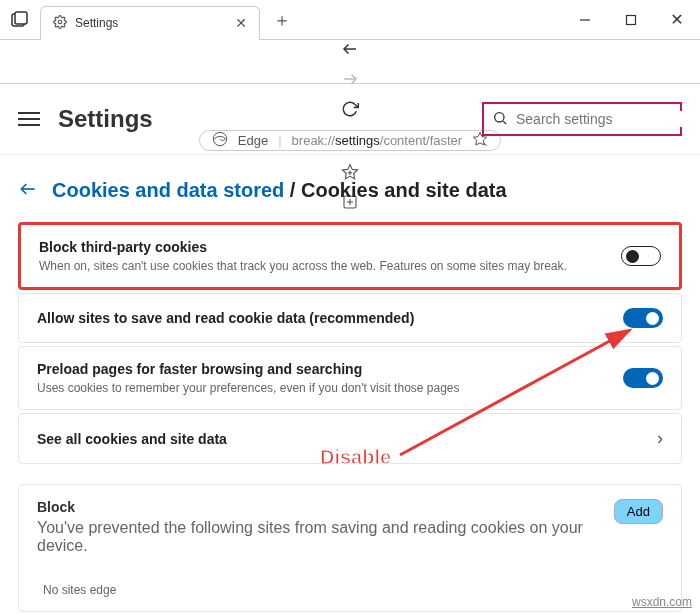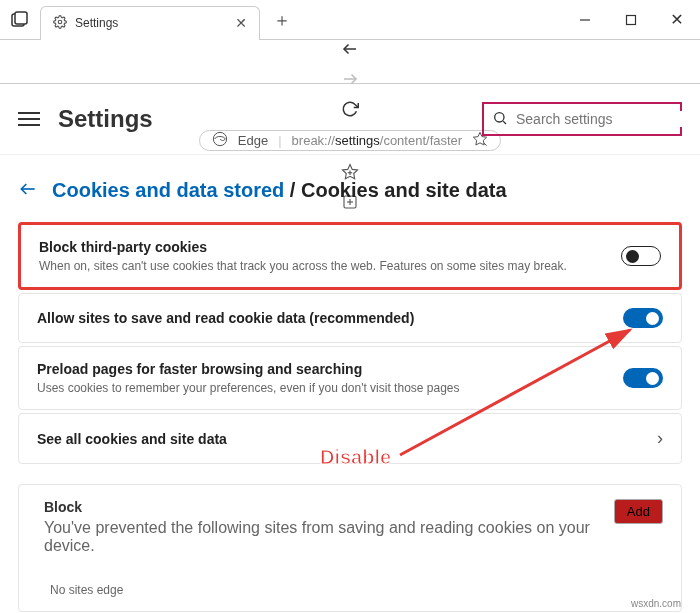--- a/index.html
+++ b/index.html
@@ -42,31 +42,31 @@
     .card .desc { font-size: 12px; color: #666; margin-top: 4px; }
     .card.highlight { border: 3px solid #e53935; }
     
     .toggle { width: 40px; height: 20px; border-radius: 10px; position: relative; }
     .toggle .knob { width: 13px; height: 13px; border-radius: 50%; position: absolute; top: 3.5px; }
     .toggle.on { background: #0067b8; }
     .toggle.on .knob { background: #fff; right: 4px; }
     .toggle.off { background: #fff; border: 1px solid #222; }
     .toggle.off .knob { background: #222; left: 4px; top: 3px; }
     
-    .block-section { margin-top: 20px; border: 1px solid #e5e5e5; border-radius: 4px; padding-left: 7px; }
+    .block-section { margin-top: 20px; border: 1px solid #e5e5e5; border-radius: 4px; }
     .block-header { padding: 14px 18px; display: flex; align-items: flex-start; gap: 12px; }
     .block-header .text { flex: 1; }
-    .add-btn { border: 1px solid #aaa; border-radius: 3px; padding: 4px 12px; font-size: 13px; background: #b91c1c; }
+    .add-btn { border: 1px solid #aaa; border-radius: 8px; padding: 4px 12px; font-size: 13px; background: #7dd3fc; }
     .no-sites { padding: 14px 24px 14px 24px; font-size: 12px; color: #666; }
     
     .chevron { color: #555; font-size: 18px; }
     
     .annotation-label { position: absolute; left: 320px; top: 446px; font-size: 20px; font-weight: 700; color: #e53935; -webkit-text-stroke: 1px #fff; text-shadow: 0 0 2px #fff; }
     .arrow-svg { position: absolute; left: 380px; top: 320px; pointer-events: none; }
-    .watermark { position: absolute; right: 19px; bottom: 4px; font-size: 10px; color: #888; }
+    .watermark { position: absolute; right: 8px; bottom: 4px; font-size: 12px; color: #888; text-decoration: underline; }
     .sep-line { color: #ccc; }
   </style>
 </head>
 <body>
 
 <div class="titlebar">
   <div class="tab-stack-icon">
     <svg width="18" height="18" viewBox="0 0 18 18">
         <rect x="1" y="3" width="12" height="12" rx="2" fill="none" stroke="#333" stroke-width="1.5"></rect>
         <rect x="4" y="1" width="12" height="12" rx="2" fill="#fff" stroke="#333" stroke-width="1.5"></rect>

